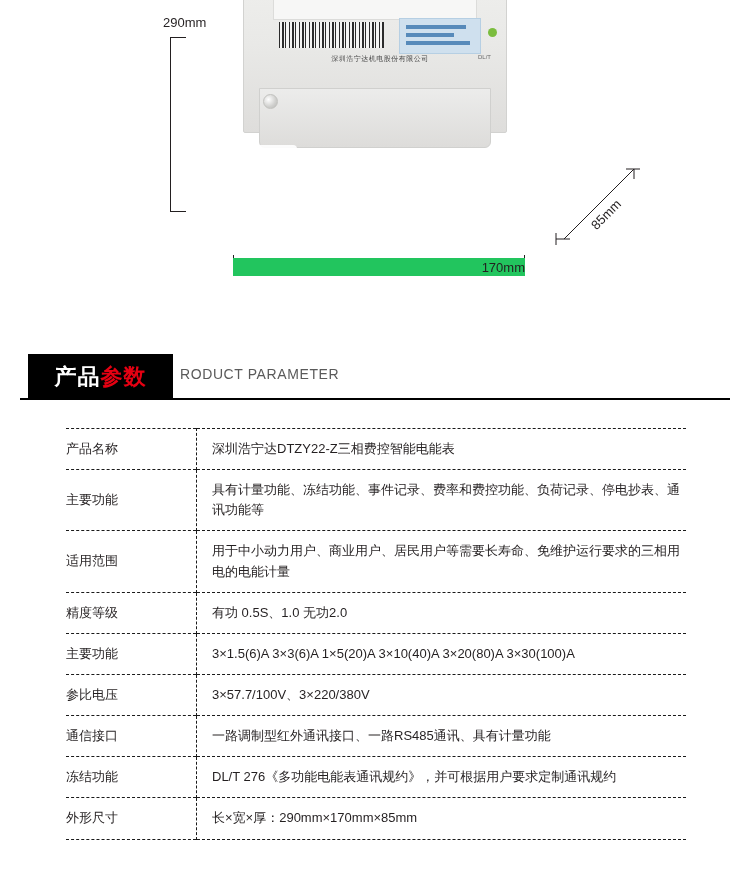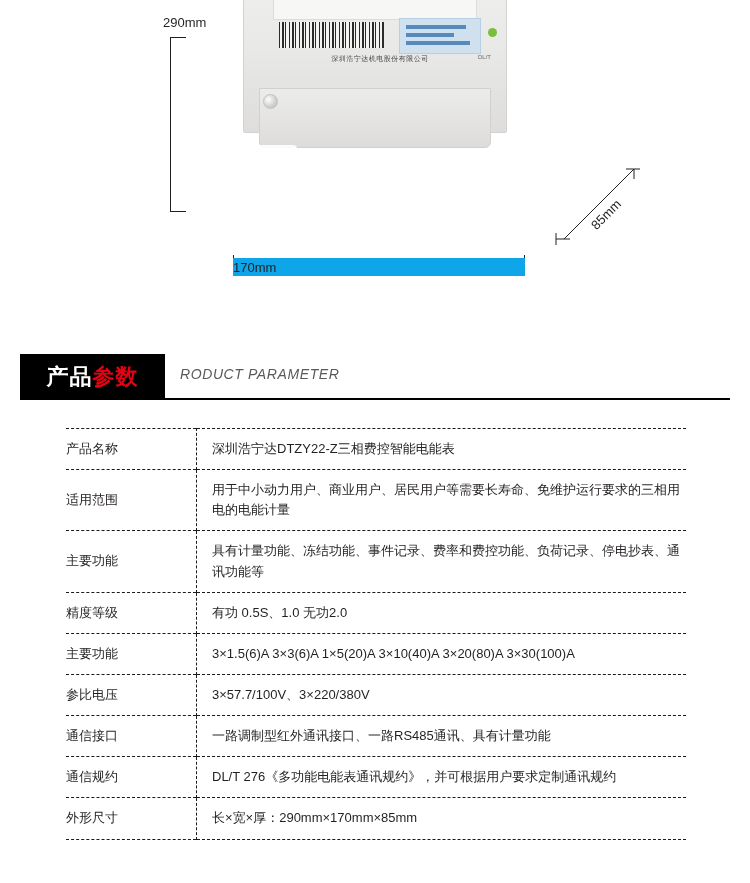--- a/index.html
+++ b/index.html
@@ -181,21 +181,21 @@
   
   .section-bar {
     position: absolute;
     left: 20px;
     top: 354px;
     width: 710px;
     height: 46px;
   }
   .black-block {
     position: absolute;
-    left: 0;
+    left: 8px;
     top: 0;
     width: 145px;
     height: 46px;
     background: #000000;
     display: flex;
     align-items: center;
     justify-content: center;
   }
   .black-block .cn {
     font-size: 22px;
@@ -207,21 +207,20 @@
     font-style: normal;
     color: #e60012;
   }
   .en-title {
     position: absolute;
     left: 160px;
     top: 12px;
     font-size: 14px;
     color: #5a5a5a;
     letter-spacing: .6px;
-    font-style: italic;
   }
   .bar-underline {
     position: absolute;
     left: 0;
     top: 44px;
     width: 710px;
     height: 2px;
     background: #000000;
   }
 
@@ -289,21 +288,21 @@
   </div>
 
   <div class="dim-label" style="left:163px; top:15px;">290mm</div>
   <div class="dim-line" style="left:170px; top:37px; width:1px; height:175px;"></div>
   <div class="dim-line" style="left:170px; top:37px; width:16px; height:1px;"></div>
   <div class="dim-line" style="left:170px; top:211px; width:16px; height:1px;"></div>
 
   <div class="dim-line" style="left:233px; top:267px; width:292px; height:1px;"></div>
   <div class="dim-line" style="left:233px; top:255px; width:1px; height:13px;"></div>
   <div class="dim-line" style="left:524px; top:255px; width:1px; height:13px;"></div>
-  <div style="position:absolute; left:233px; top:258px; width:292px; text-align:left; background:#0ea5e9;">
+  <div style="position:absolute; left:233px; top:258px; width:292px; text-align:right; background:#22c55e;">
     <span class="dim-label" style="position:static;">170mm</span>
   </div>
 
   <svg style="position:absolute; left:548px; top:165px;" width="100" height="85">
     <line x1="86" y1="4" x2="16" y2="74" stroke="#231f20" stroke-width="1"></line>
     <line x1="78" y1="4" x2="92" y2="4" stroke="#231f20" stroke-width="1"></line>
     <line x1="86" y1="4" x2="86" y2="14" stroke="#231f20" stroke-width="1"></line>
     <line x1="8" y1="68" x2="8" y2="80" stroke="#231f20" stroke-width="1"></line>
     <line x1="8" y1="74" x2="22" y2="74" stroke="#231f20" stroke-width="1"></line>
   </svg>
@@ -318,45 +317,45 @@
   <div class="bar-underline"></div>
 </div>
 
 <table class="param-table">
   <tbody>
     <tr>
       <td class="key">产品名称</td>
       <td class="val">深圳浩宁达DTZY22-Z三相费控智能电能表</td>
     </tr>
     <tr>
+      <td class="key">主要功能</td>
+      <td class="val">具有计量功能、冻结功能、事件记录、费率和费控功能、负荷记录、停电抄表、通讯功能等</td>
+    </tr>
+    <tr>
       <td class="key">适用范围</td>
       <td class="val">用于中小动力用户、商业用户、居民用户等需要长寿命、免维护运行要求的三相用电的电能计量</td>
     </tr>
     <tr>
-      <td class="key">主要功能</td>
-      <td class="val">具有计量功能、冻结功能、事件记录、费率和费控功能、负荷记录、停电抄表、通讯功能等</td>
-    </tr>
-    <tr>
       <td class="key">精度等级</td>
       <td class="val">有功 0.5S、1.0    无功2.0</td>
     </tr>
     <tr>
       <td class="key">主要功能</td>
       <td class="val">3×1.5(6)A 3×3(6)A 1×5(20)A 3×10(40)A 3×20(80)A 3×30(100)A</td>
     </tr>
     <tr>
       <td class="key">参比电压</td>
       <td class="val">3×57.7/100V、3×220/380V</td>
     </tr>
     <tr>
       <td class="key">通信接口</td>
       <td class="val">一路调制型红外通讯接口、一路RS485通讯、具有计量功能</td>
     </tr>
     <tr>
-      <td class="key">通信规约</td>
+      <td class="key">冻结功能</td>
       <td class="val">DL/T 276《多功能电能表通讯规约》，并可根据用户要求定制通讯规约</td>
     </tr>
     <tr>
       <td class="key">外形尺寸</td>
       <td class="val">长×宽×厚：290mm×170mm×85mm</td>
     </tr>
   </tbody>
 </table>
 
 </body></html>

